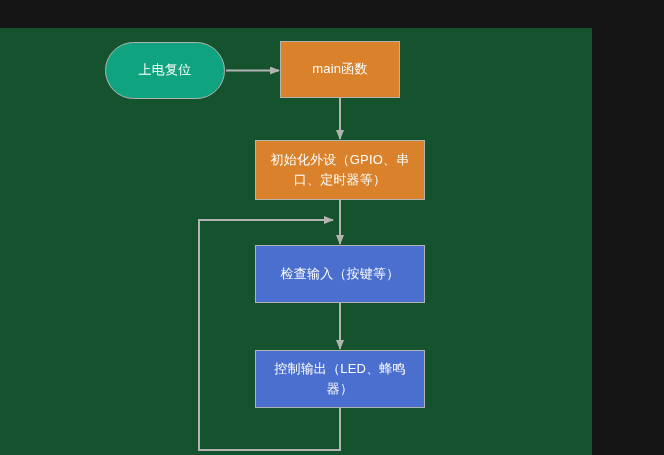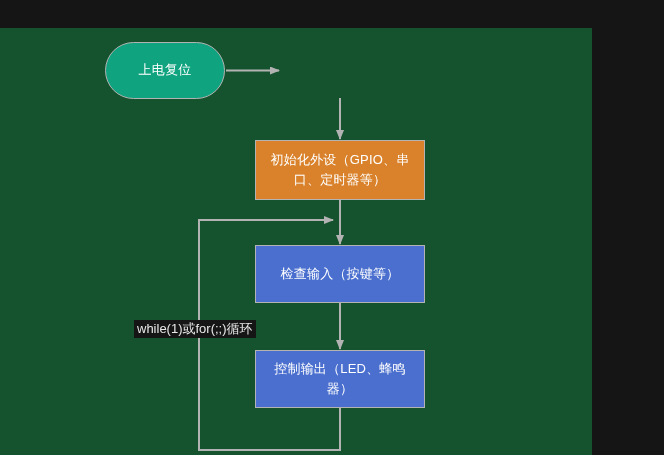--- a/index.html
+++ b/index.html
@@ -115,28 +115,30 @@
 
     <line x1="340" y1="275" x2="340" y2="321" stroke="#b3b3b3" stroke-width="2" marker-end="url(#arrowhead)"></line>
 
     <path d="M340,380 L340,422 L199,422 L199,192 L333,192" fill="none" stroke="#b3b3b3" stroke-width="2" marker-end="url(#arrowhead)"></path>
   </svg>
 
   <div class="node node-start">
     <span class="node-label">上电复位</span>
   </div>
 
+  <div class="node node-main">
+    <span class="node-label">main函数</span>
+  </div>
 
   <div class="node node-init">
     <span class="node-label">初始化外设（GPIO、串口、定时器等）</span>
   </div>
 
   <div class="node node-output">
     <span class="node-label">控制输出（LED、蜂鸣器）</span>
   </div>
 
   <div class="node node-input">
     <span class="node-label">检查输入（按键等）</span>
   </div>
 
-  <div class="loop-label">while(1)或for(;;)循环</div>
 
 </div>
 
 </body></html>

